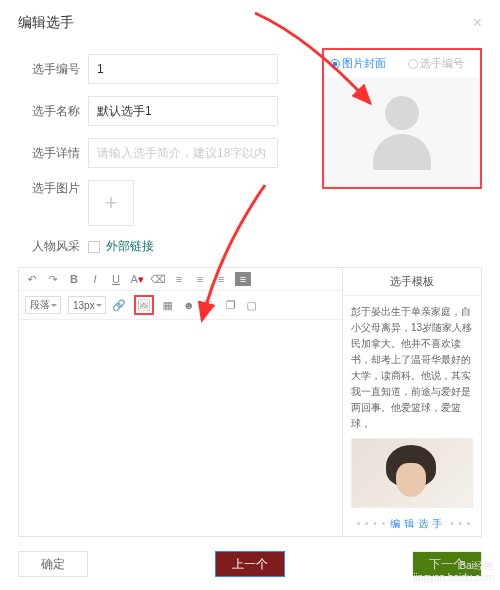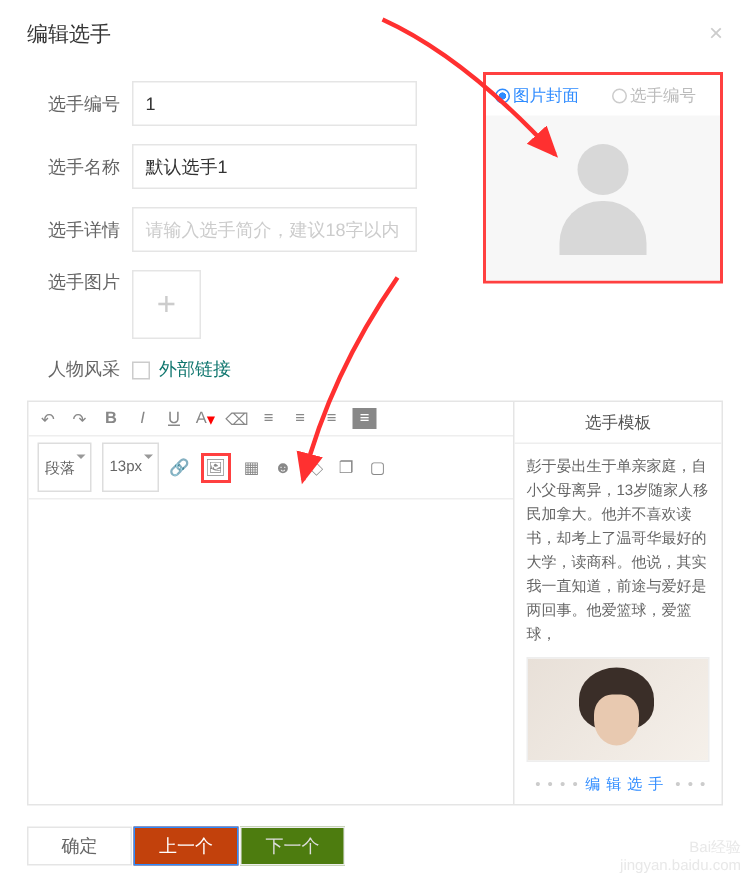--- a/index.html
+++ b/index.html
@@ -22,33 +22,33 @@
 .av-head{width:34px;height:34px;background:#d8d8d8;border-radius:50%;margin:4px auto 0}
 .av-body{width:58px;height:36px;background:#d8d8d8;border-radius:28px 28px 0 0;margin:4px auto 0}
 .plus{width:46px;height:46px;border:1px solid #e5e5e5;display:flex;align-items:center;justify-content:center;font-size:22px;color:#ccc;cursor:pointer}
 .chk{width:12px;height:12px;border:1px solid #ccc;display:inline-block;margin-right:6px}
 .editor{border:1px solid #e5e5e5;margin-top:8px;font-size:11px;color:#666;display:flex}
 .ed-left{flex:1;border-right:1px solid #e5e5e5}
 .ed-right{width:138px}
 .ed-rt-ttl{text-align:center;padding:6px 0;font-size:11px;color:#555;border-bottom:1px solid #eee}
 .tbar{display:flex;align-items:center;padding:4px 6px;gap:7px;flex-wrap:wrap;border-bottom:1px solid #eee}
 .ti{width:14px;height:14px;display:flex;align-items:center;justify-content:center;color:#888;font-size:11px}
-.sel{border:1px solid #ddd;height:33px;font-size:10px;padding:0 10px 0 4px;display:flex;align-items:center;position:relative;color:#666}
+.sel{border:1px solid #ddd;height:18px;font-size:10px;padding:0 10px 0 4px;display:flex;align-items:center;position:relative;color:#666}
 .sel:after{content:"";position:absolute;right:3px;top:7px;border:3px solid transparent;border-top-color:#999}
 .hl{border:2px solid #ff4040;padding:1px}
 .ed-body{height:180px}
 .tpl-body{padding:8px;font-size:10px;color:#666;line-height:1.6;overflow:hidden;height:240px}
 .tpl-img{width:100%;height:70px;background:linear-gradient(135deg,#e8e0d8 0%,#f5f0ea 100%);border:1px solid #eee;margin:6px 0;position:relative;overflow:hidden}
 .hair{position:absolute;left:34px;top:6px;width:50px;height:42px;background:#3a2e28;border-radius:50% 50% 40% 40%}
 .face{position:absolute;left:44px;top:24px;width:30px;height:34px;background:#e8c9b0;border-radius:40% 40% 50% 50%}
 .sub1{text-align:center;color:#2e8bff;font-size:10px;margin-top:8px;letter-spacing:4px}
 .sub1:before,.sub1:after{content:"• • • •";color:#ccc;letter-spacing:1px;margin:0 4px}
-.ftr{display:flex;justify-content:flex-start;gap:1px;padding:14px 0}
+.ftr{display:flex;justify-content:space-between;gap:1px;padding:14px 0}
 .btn{width:70px;height:26px;font-size:12px;border:1px solid #e5e5e5;background:#fff;color:#666;cursor:pointer}
-.btn.pri{background:#c2410c;color:#fff;border-color:#2e8bff}
+.btn.pri{background:#7f1d1d;color:#fff;border-color:#2e8bff}
 .btn.dis{background:#4d7c0f;color:#ddd;border-color:#eee}
 .arrow{position:absolute;pointer-events:none}
 .ar1{left:250px;top:8px;width:130px;height:110px}
 .ar2{left:190px;top:180px;width:80px;height:150px}
 .wm{position:absolute;right:6px;bottom:6px;color:#e8e8e8;font-size:10px;text-align:right;line-height:1.2}
 </style>
 </head>
 <body>
 
 <div class="dialog">

